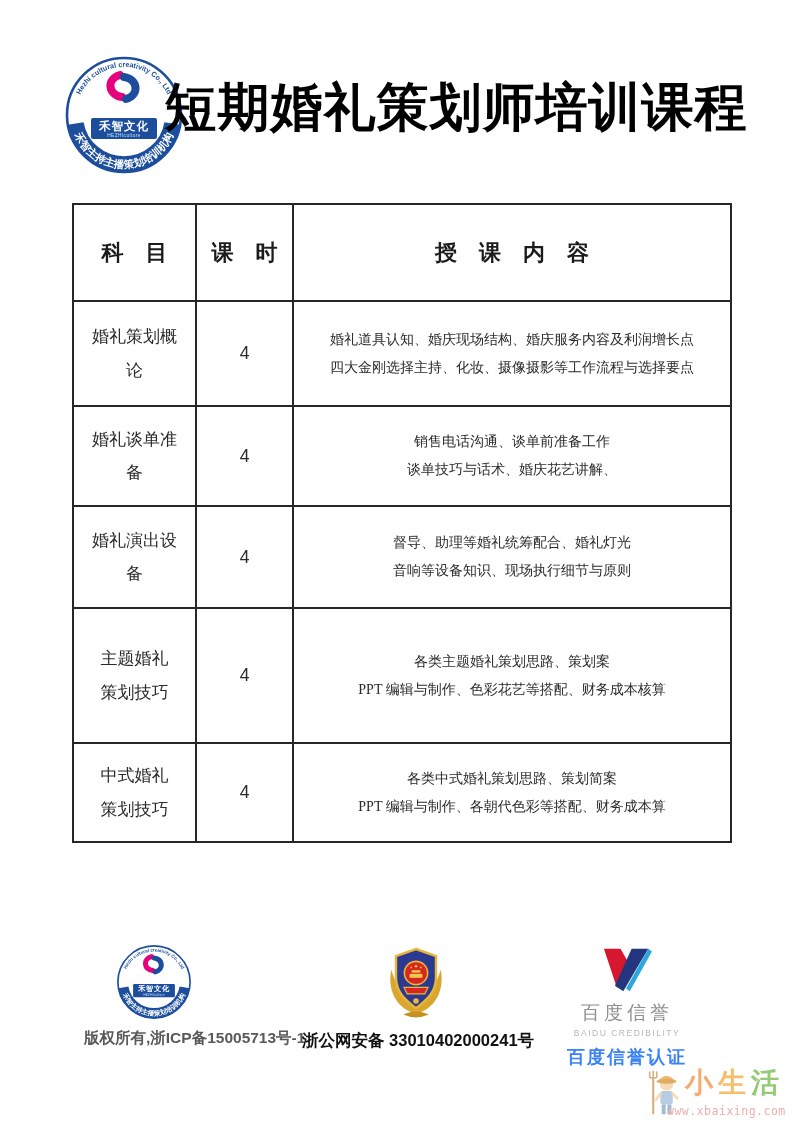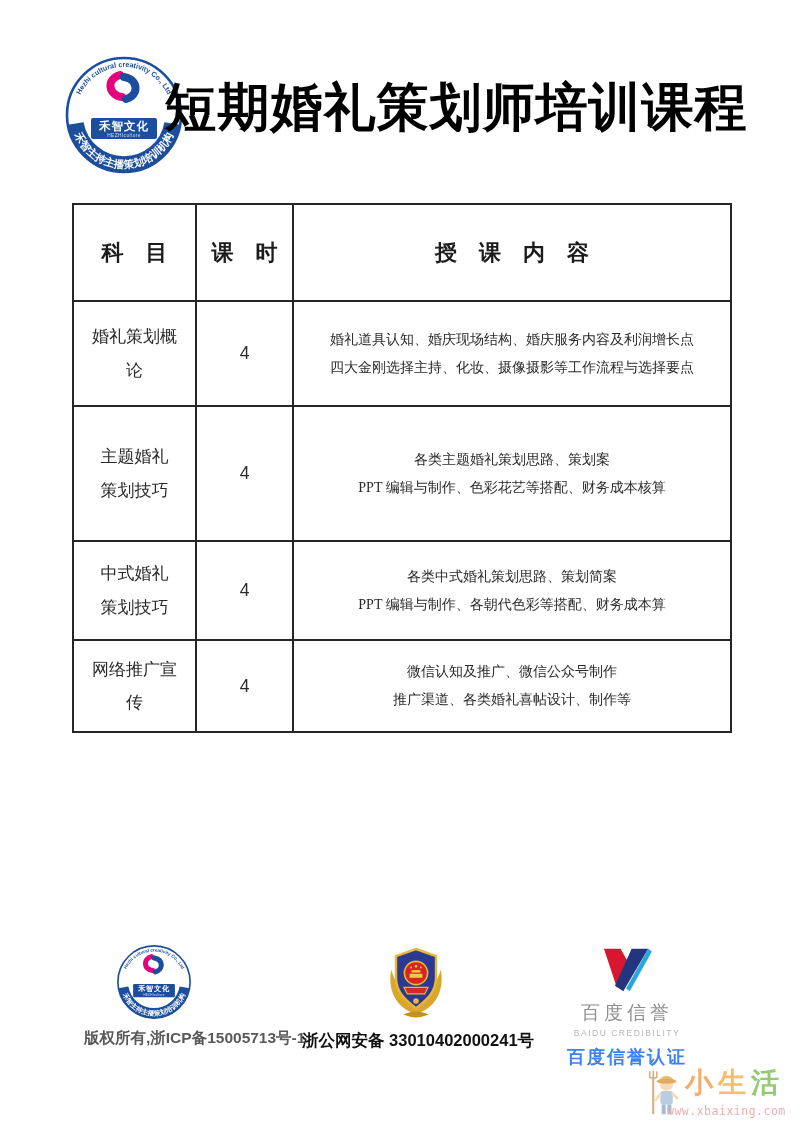--- a/index.html
+++ b/index.html
@@ -96,20 +96,40 @@
     <tr style="height:105px">
       <td class="subject-cell">
             <span class="ln">婚礼策划概论</span>
           </td>
       <td class="hours-cell">4</td>
       <td class="content-cell">
         <span class="ln">婚礼道具认知、婚庆现场结构、婚庆服务内容及利润增长点</span>
         <span class="ln">四大金刚选择主持、化妆、摄像摄影等工作流程与选择要点</span>
       </td>
     </tr>
+    <tr style="height:100px">
+      <td class="subject-cell">
+            <span class="ln">婚礼谈单准备</span>
+          </td>
+      <td class="hours-cell">4</td>
+      <td class="content-cell">
+        <span class="ln">销售电话沟通、谈单前准备工作</span>
+        <span class="ln">谈单技巧与话术、婚庆花艺讲解、</span>
+      </td>
+    </tr>
+    <tr style="height:102px">
+      <td class="subject-cell">
+            <span class="ln">婚礼演出设备</span>
+          </td>
+      <td class="hours-cell">4</td>
+      <td class="content-cell">
+        <span class="ln">督导、助理等婚礼统筹配合、婚礼灯光</span>
+        <span class="ln">音响等设备知识、现场执行细节与原则</span>
+      </td>
+    </tr>
     <tr style="height:135px">
       <td class="subject-cell">
         <span class="sub2">
           <span class="ln">主题婚礼</span>
           <span class="ln">策划技巧</span>
         </span>
       </td>
       <td class="hours-cell">4</td>
       <td class="content-cell">
         <span class="ln">各类主题婚礼策划思路、策划案</span>
@@ -120,30 +140,20 @@
       <td class="subject-cell">
         <span class="sub2">
           <span class="ln">中式婚礼</span>
           <span class="ln">策划技巧</span>
         </span>
       </td>
       <td class="hours-cell">4</td>
       <td class="content-cell">
         <span class="ln">各类中式婚礼策划思路、策划简案</span>
         <span class="ln">PPT 编辑与制作、各朝代色彩等搭配、财务成本算</span>
-      </td>
-    </tr>
-    <tr style="height:86px">
-      <td class="subject-cell">
-            <span class="ln">网络推广宣传</span>
-          </td>
-      <td class="hours-cell">4</td>
-      <td class="content-cell">
-        <span class="ln">微信认知及推广、微信公众号制作</span>
-        <span class="ln">推广渠道、各类婚礼喜帖设计、制作等</span>
       </td>
     </tr>
   </tbody>
     </table>
 
   <svg class="footer-logo" viewBox="0 0 120 120">
     <circle cx="60" cy="60" r="57" fill="#ffffff" stroke="#1c4e9d" stroke-width="2.6"></circle>
     <path d="M 11.7 68.5 A 49 49 0 0 0 108.3 68.5" fill="none" stroke="#1c4e9d" stroke-width="16"></path>
     <path id="arcTop2" d="M 12.7 51.7 A 48 48 0 0 1 107.3 51.7" fill="none"></path>
     <path id="arcBot2" d="M 7.8 69.2 A 53 53 0 0 0 112.2 69.2" fill="none"></path>

